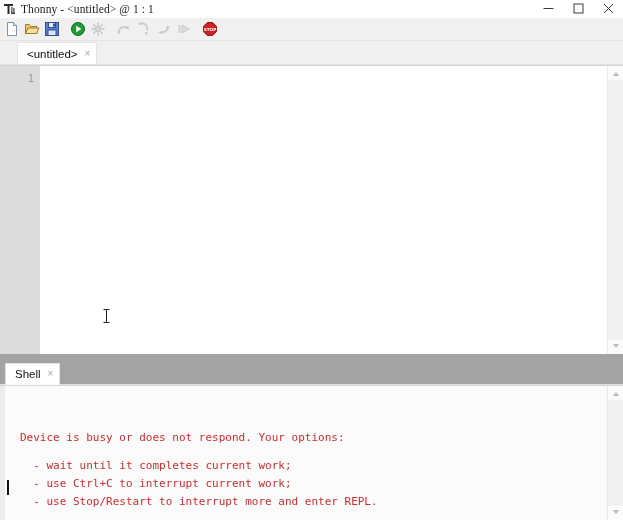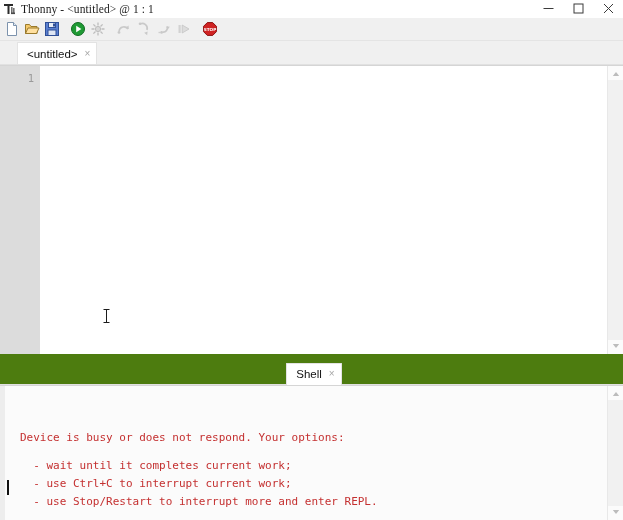--- a/index.html
+++ b/index.html
@@ -209,26 +209,25 @@
   .scroll-track {
     flex: 1 1 auto;
     width: 16px;
     background: #f1f1f1;
   }
 
   
   .shell-tabstrip {
     height: 37px;
     min-height: 23px;
-    background: #4d7c0f;
+    background: #a3a3a3;
     display: flex;
     align-items: flex-end;
     padding-left: 5px;
     position: relative;
-    justify-content: center;
   }
   .shell-tabstrip::after {
     content: "";
     position: absolute;
     left: 0; right: 0; bottom: 0;
     height: 1px;
     background: #e1e1e1;
   }
   .shell-pane {
     flex: 1 1 auto;

